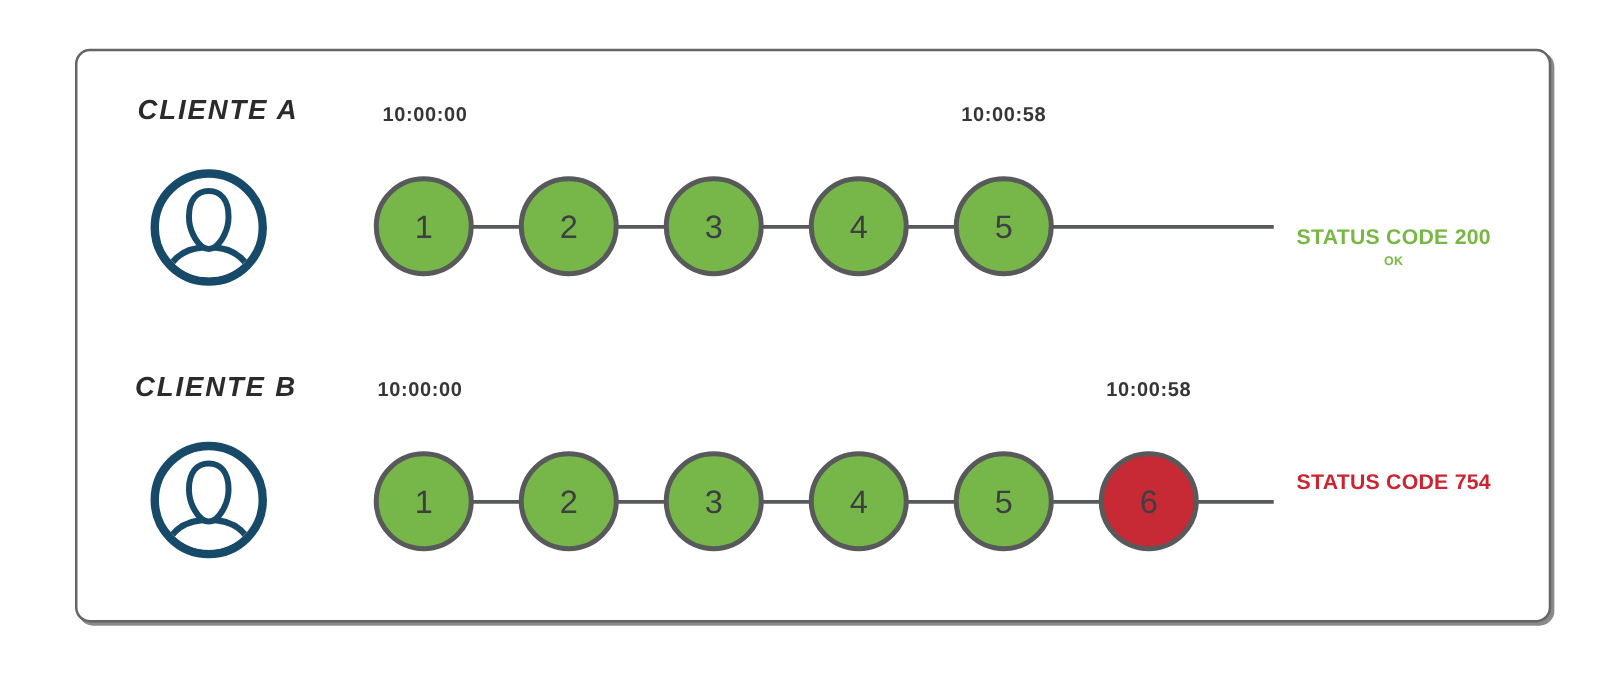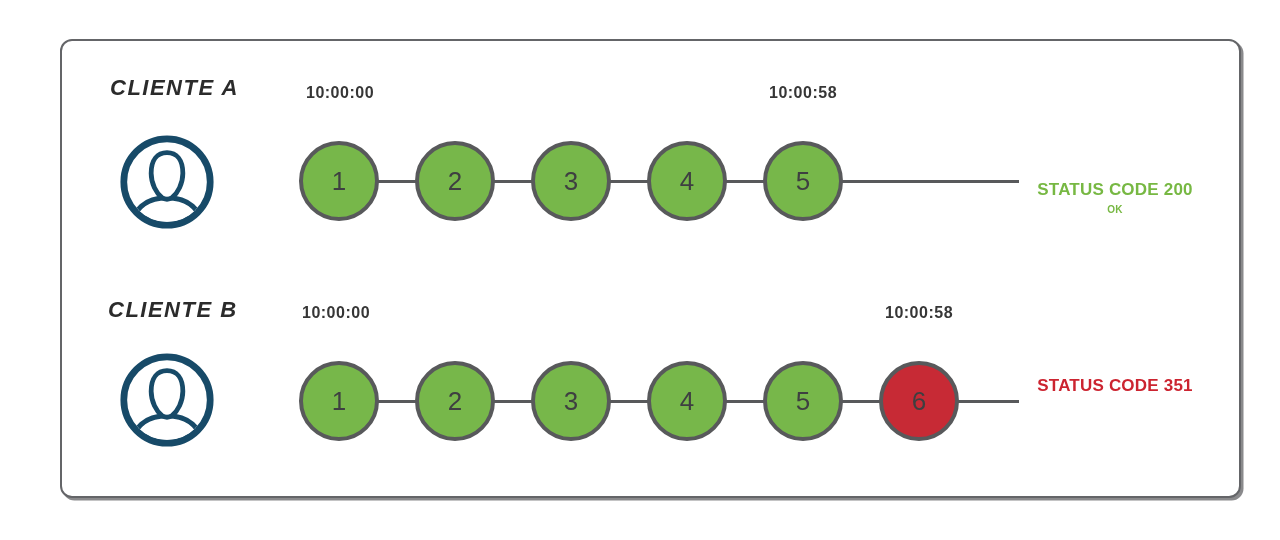--- a/index.html
+++ b/index.html
@@ -125,16 +125,16 @@
     <div class="track-line"></div>
     <div></div>
       <div class="circle error" style="left: 879px;">6</div>
       <div class="circle success" style="left: 763px;">5</div>
       <div class="circle success" style="left: 647px;">4</div>
       <div class="circle success" style="left: 531px;">3</div>
       <div class="circle success" style="left: 415px;">2</div>
       <div class="circle success" style="left: 299px;">1</div>
 
     <div class="status-block">
-      <div class="status-line1">STATUS CODE 351</div>
+      <div class="status-line1">STATUS CODE 754</div>
     </div>
   </section>
 </div>
 
 </body></html>

